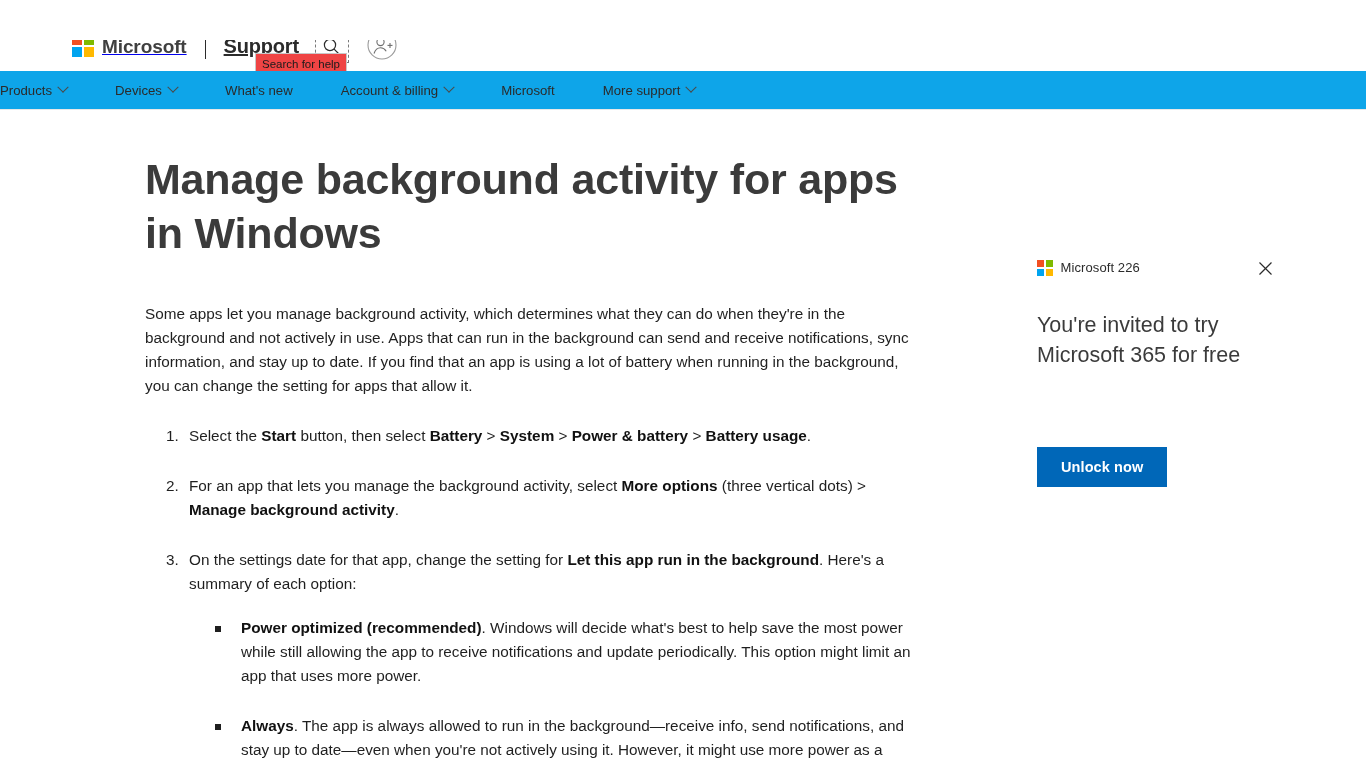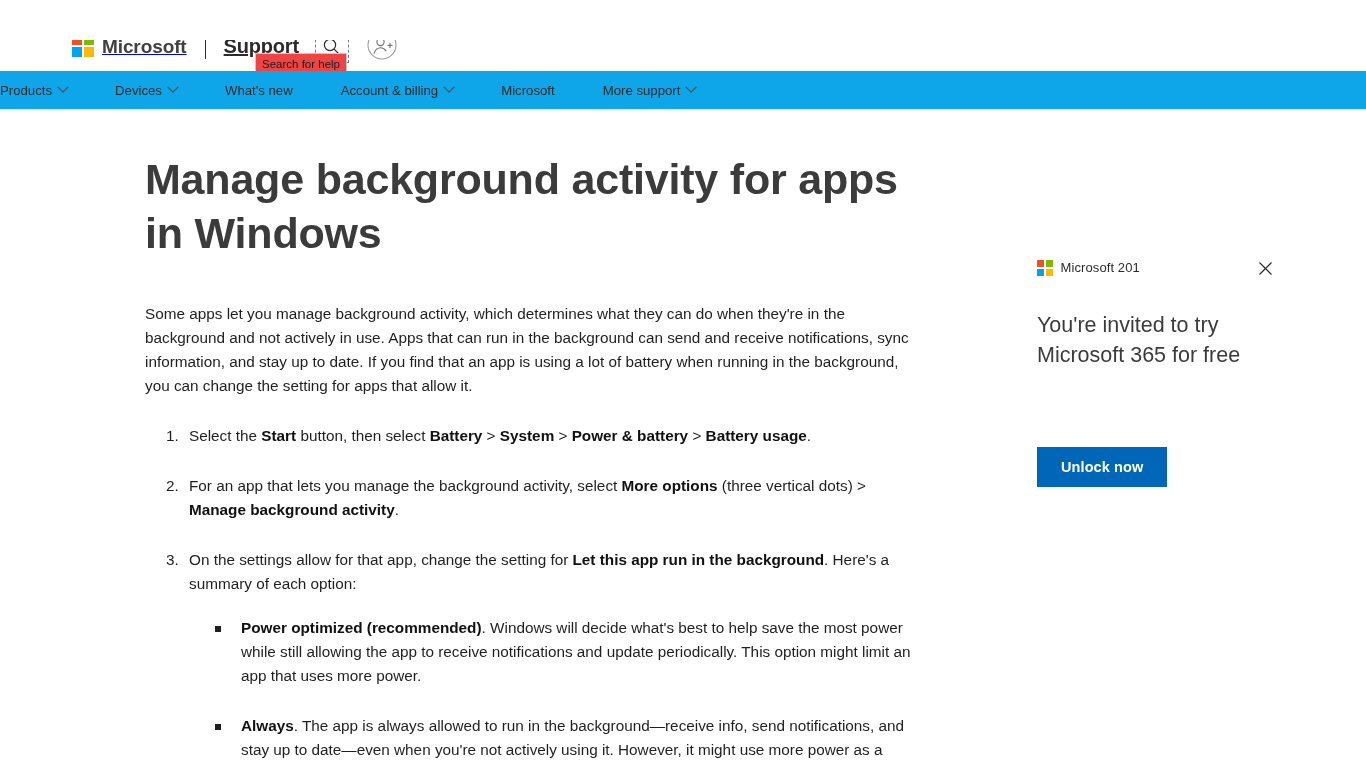--- a/index.html
+++ b/index.html
@@ -345,39 +345,39 @@
 <div class="page">
 
   <article class="article">
     <h1 class="title">Manage background activity for apps in Windows</h1>
     <p class="intro">Some apps let you manage background activity, which determines what they can do when they're in the background and not actively in use. Apps that can run in the background can send and receive notifications, sync information, and stay up to date. If you find that an app is using a lot of battery when running in the background, you can change the setting for apps that allow it.</p>
 
     <ol class="steps">
       <li><span class="sep">Select the </span><b>Start</b><span class="sep"> button, then select </span><b>Battery</b><span class="sep"> &gt; </span><b>System</b><span class="sep"> &gt; </span><b>Power &amp; battery</b><span class="sep"> &gt; </span><b>Battery usage</b><span class="sep">.</span></li>
       <li><span class="sep">For an app that lets you manage the background activity, select </span><b>More options</b><span class="sep"> (three vertical dots) &gt; </span><b>Manage background activity</b><span class="sep">.</span></li>
       <li>
-        <span><span class="sep">On the settings allow for that app, change the setting for </span><b>Let this app run in the background</b><span class="sep">. Here's a summary of each option:</span></span>
+        <span><span class="sep">On the settings date for that app, change the setting for </span><b>Let this app run in the background</b><span class="sep">. Here's a summary of each option:</span></span>
         <ul class="options">
           <li><b>Power optimized (recommended)</b><span class="sep">. Windows will decide what's best to help save the most power while still allowing the app to receive notifications and update periodically. This option might limit an app that uses more power.</span></li>
           <li><b>Always</b><span class="sep">. The app is always allowed to run in the background—receive info, send notifications, and stay up to date—even when you're not actively using it. However, it might use more power as a result.</span></li>
         </ul>
       </li>
     </ol>
   </article>
 
   <aside class="promo">
     <div class="promo-top">
       <div class="promo-brand">
         <span class="m365-squares">
           <span class="sq-r"></span>
             <span class="sq-g"></span>
           <span class="sq-b"></span>
             <span class="sq-y"></span>
         </span>
-        <span class="promo-brand-text">Microsoft 201</span>
+        <span class="promo-brand-text">Microsoft 226</span>
       </div>
       <button class="promo-close">
         <span>
           <svg width="15" height="15" viewBox="0 0 15 15" aria-hidden="true">
             <line x1="1.5" y1="1.5" x2="13.5" y2="13.5" stroke="#2b2b2b" stroke-width="1.15"></line>
             <line x1="13.5" y1="1.5" x2="1.5" y2="13.5" stroke="#2b2b2b" stroke-width="1.15"></line>
           </svg>
         </span>
       </button>
     </div>

